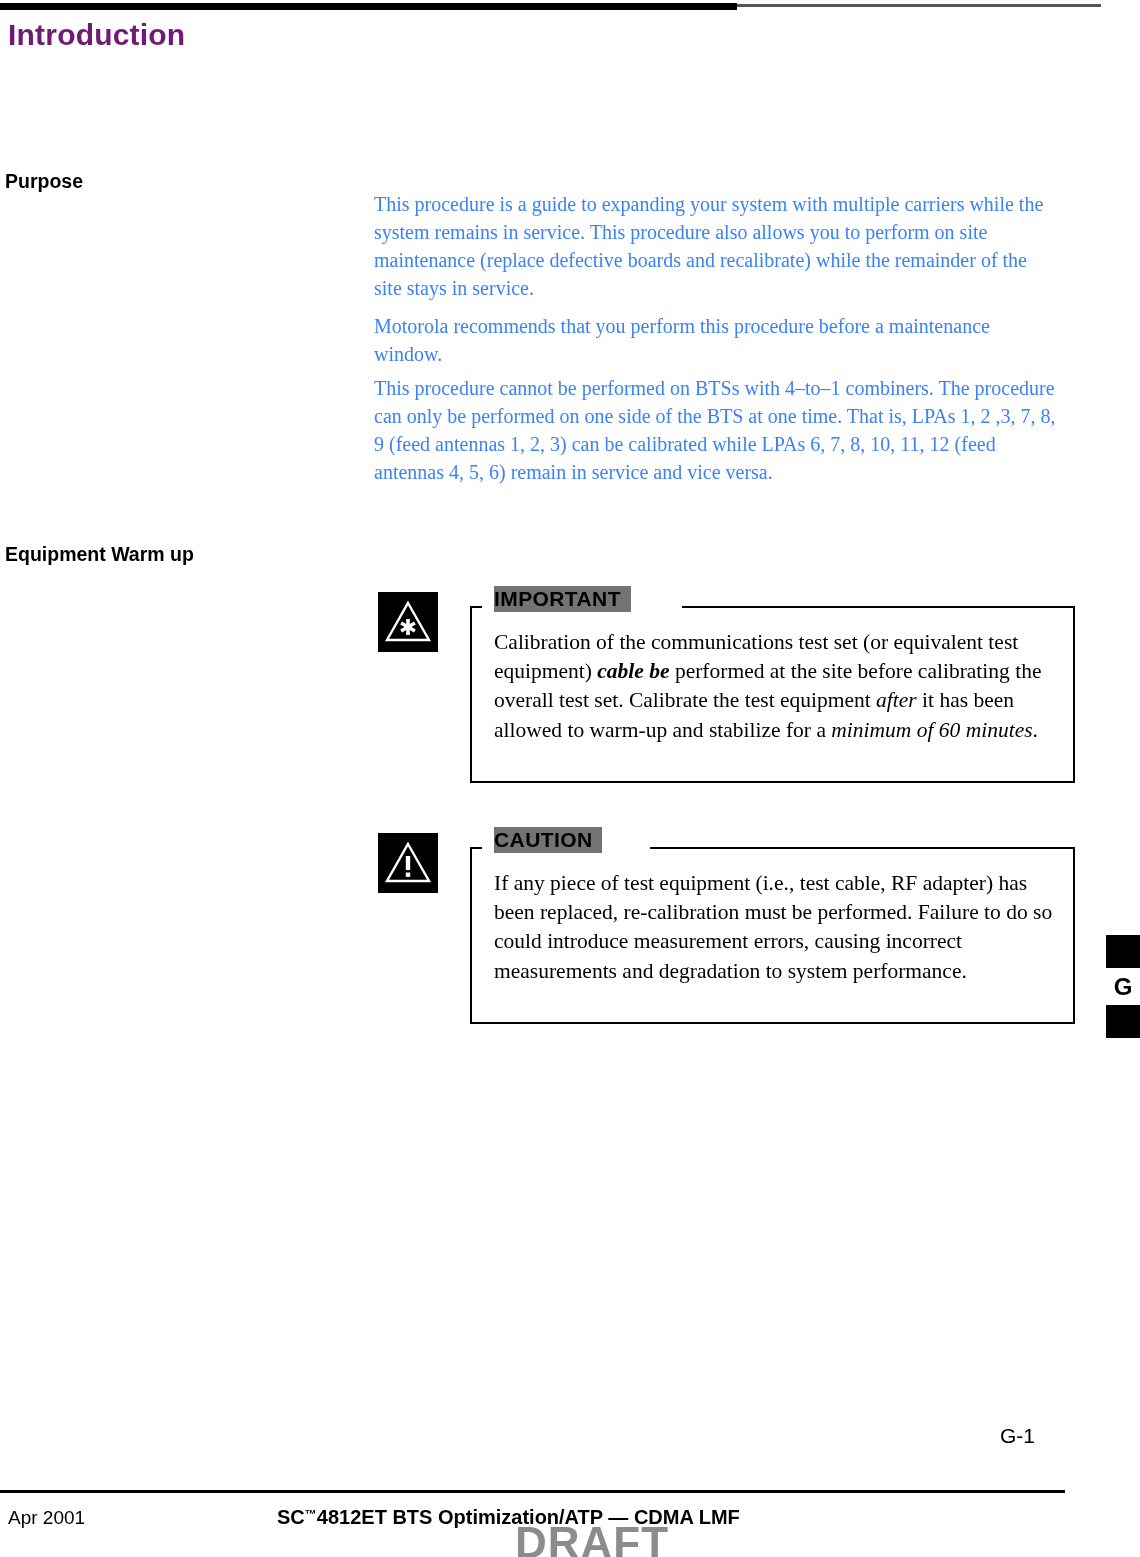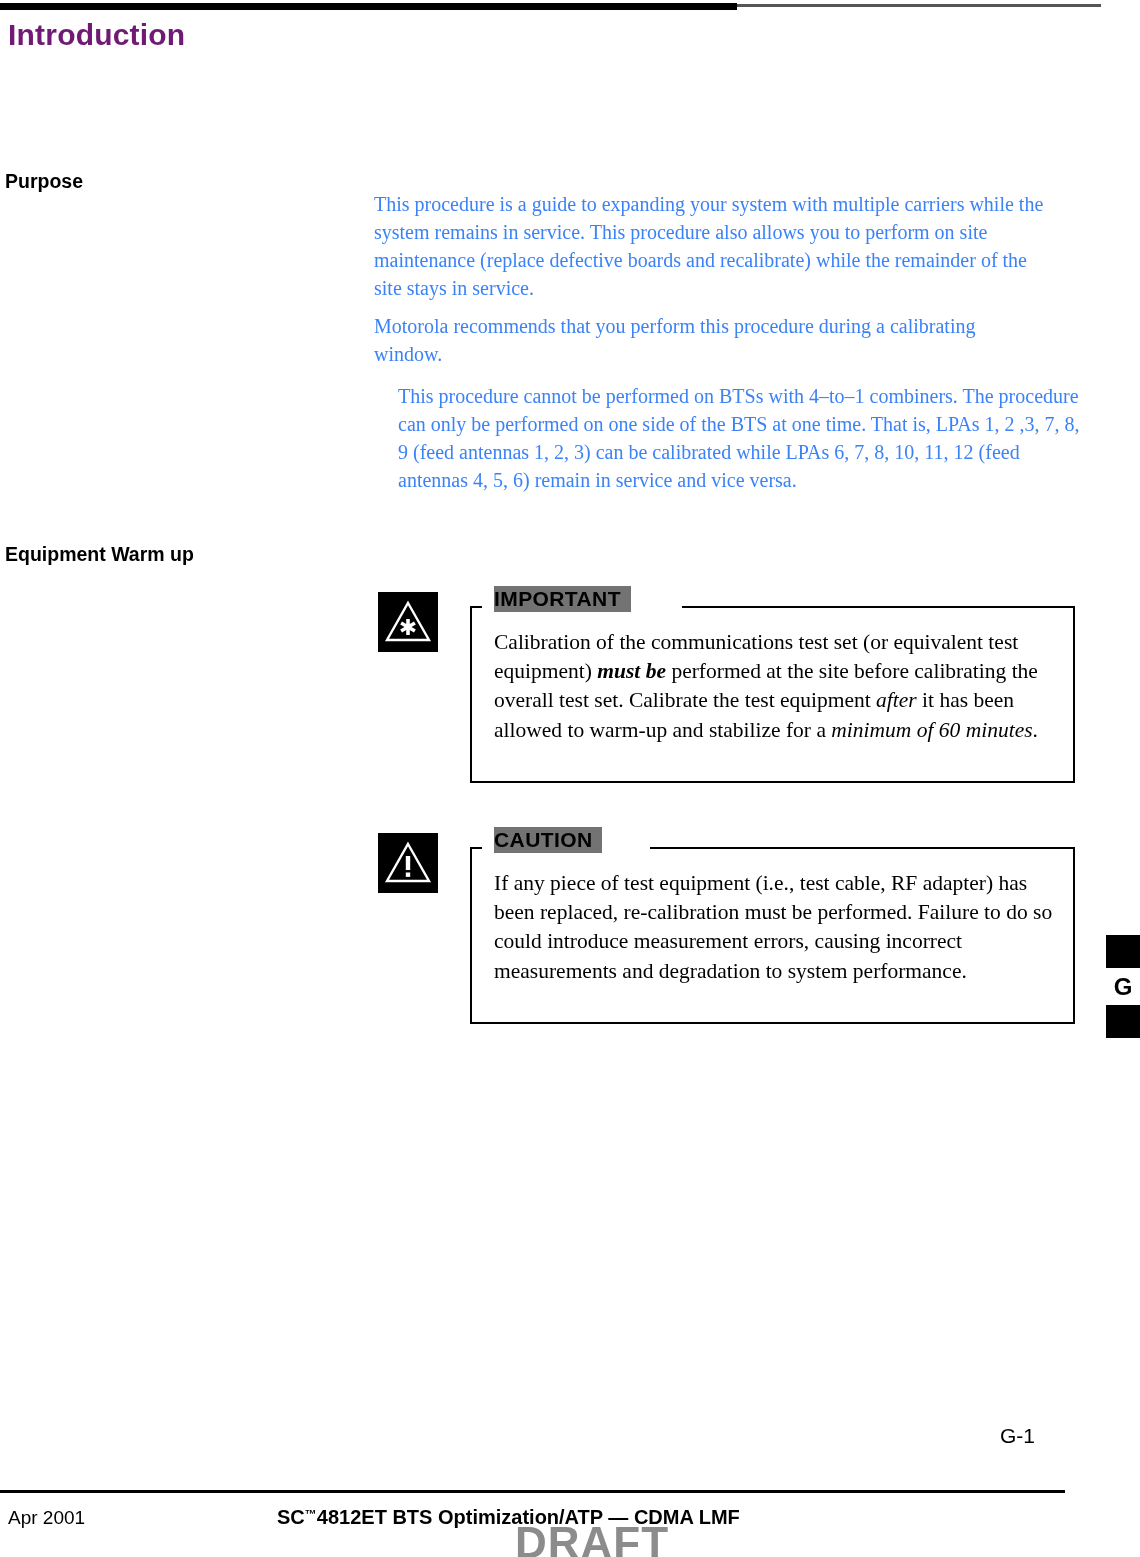--- a/index.html
+++ b/index.html
@@ -63,21 +63,21 @@
     left: 374px;
     width: 680px;
     font-family: "Liberation Serif", serif;
     font-size: 20px;
     line-height: 28px;
     text-align: left;
     color: #3b82f6;
   }
   #para-1 { top: 190px; width: 672px; }
   #para-2 { top: 312px; width: 672px; }
-  #para-3 { top: 382px; width: 690px; margin-left: 24px; }
+  #para-3 { top: 374px; width: 690px; }
 
   
   .admon {
     position: absolute;
     left: 378px;
   }
   #admon-important { top: 592px; }
   #admon-caution   { top: 833px; }
 
   .admon-icon {
@@ -226,21 +226,21 @@
 
 <div class="top-rule-dark"></div>
 <div class="top-rule-light"></div>
 
 <div class="page-title" id="page-title">Introduction</div>
 
 <div class="section-heading" id="heading-purpose">Purpose</div>
 
 <div class="para" id="para-1">This procedure is a guide to expanding your system with multiple carriers while the system remains in service. This procedure also allows you to perform on site maintenance (replace defective boards and recalibrate) while the remainder of the site stays in service.</div>
 
-<div class="para" id="para-2">Motorola recommends that you perform this procedure during a calibrating window.</div>
+<div class="para" id="para-2">Motorola recommends that you perform this procedure before a maintenance window.</div>
 
 <div class="para" id="para-3">This procedure cannot be performed on BTSs with 4–to–1 combiners. The procedure can only be performed on one side of the BTS at one time. That is, LPAs 1, 2 ,3, 7, 8, 9 (feed antennas 1, 2, 3) can be calibrated while LPAs 6, 7, 8, 10, 11, 12 (feed antennas 4, 5, 6) remain in service and vice versa.</div>
 
 <div class="section-heading" id="heading-warmup">Equipment Warm up</div>
 
 <div class="admon" id="admon-important">
 
   <div class="admon-icon">
     <svg width="60" height="60" viewBox="0 0 60 60">
       <rect x="0" y="0" width="60" height="60" fill="#000000"></rect>
@@ -250,21 +250,21 @@
         <line x1="23.1" y1="31" x2="36.9" y2="39"></line>
         <line x1="23.1" y1="39" x2="36.9" y2="31"></line>
       </g>
     </svg>
   </div>
 
   <div class="admon-body">
     <div class="admon-frame"></div>
     <div class="frame-notch"></div>
     <div class="admon-label">IMPORTANT</div>
-    <div class="admon-text" id="admon-text-important"><span>Calibration of the communications test set (or equivalent test equipment) </span><b>must be</b><span> performed at the site before calibrating the overall test set. Calibrate the test equipment </span><i>after</i><span> it has been allowed to warm-up and stabilize for a </span><i>minimum of 60 minutes</i><span>.</span></div>
+    <div class="admon-text" id="admon-text-important"><span>Calibration of the communications test set (or equivalent test equipment) </span><b>cable be</b><span> performed at the site before calibrating the overall test set. Calibrate the test equipment </span><i>after</i><span> it has been allowed to warm-up and stabilize for a </span><i>minimum of 60 minutes</i><span>.</span></div>
   </div>
 </div>
 
 <div class="admon" id="admon-caution">
 
   <div class="admon-icon">
     <svg width="60" height="60" viewBox="0 0 60 60">
       <rect x="0" y="0" width="60" height="60" fill="#000000"></rect>
       <polygon points="30,11 51,48 9,48" fill="none" stroke="#ffffff" stroke-width="2.4"></polygon>
       <rect x="27.8" y="23" width="4.4" height="14" fill="#ffffff"></rect>

